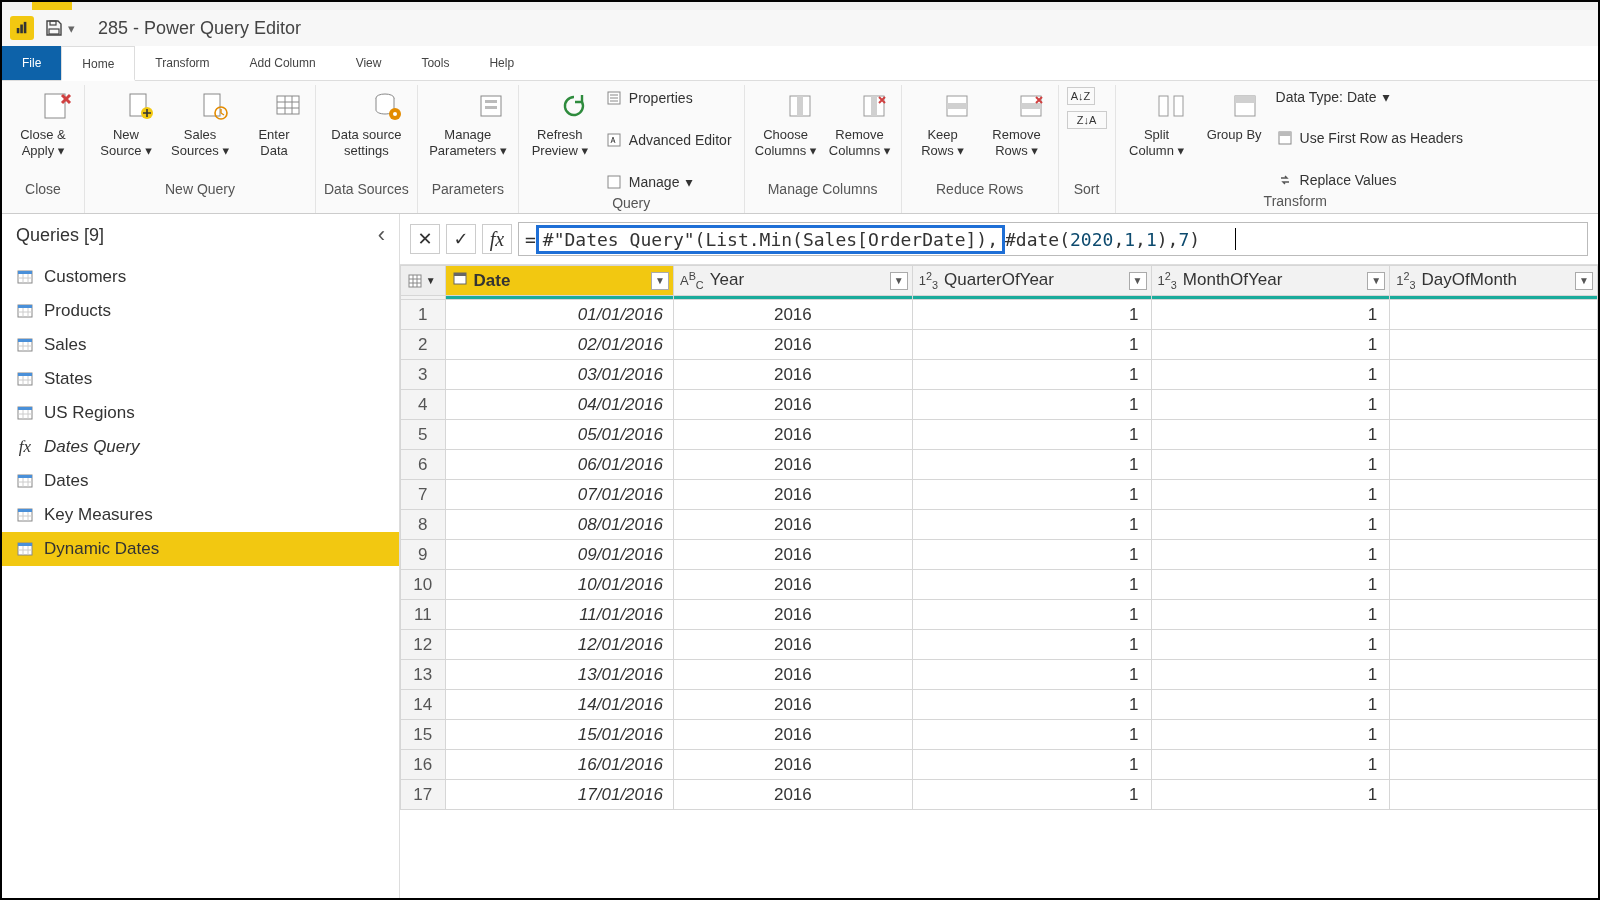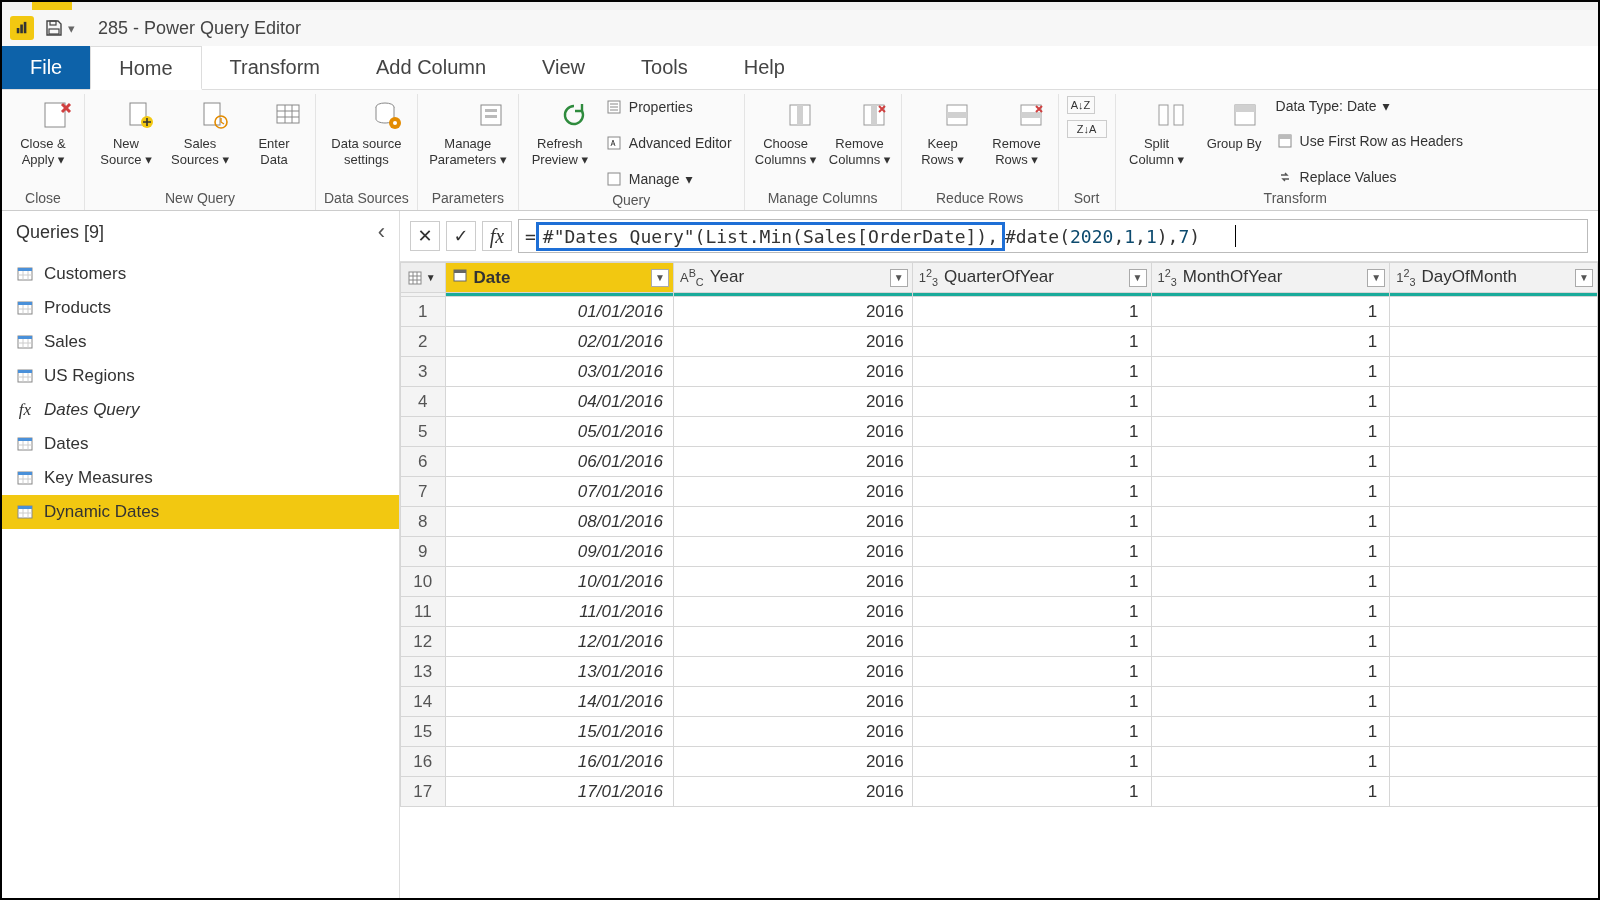--- a/index.html
+++ b/index.html
@@ -7,31 +7,31 @@
 .app { display: flex; flex-direction: column; height: 100%; border: 2px solid #000; }
 .accent-strip { height: 8px; background: #f0f0f0; display: flex; }
 .accent-strip .accent-inner { width: 40px; height: 8px; margin-left: 30px; background: #f2c811; }
 .titlebar { display: flex; align-items: center; padding: 6px 8px; background: #f7f7f7; }
 .titlebar .logo { width: 24px; height: 24px; background: #f2c811; border-radius: 3px; margin-right: 10px; display:flex; align-items:center; justify-content:center; }
 .titlebar .logo svg { width: 14px; height: 14px; }
 .titlebar .save-icon { width: 20px; height: 20px; margin-right: 4px; display:flex; align-items:center; justify-content:center; }
 .titlebar .qat-dd { width: 14px; color:#666; margin-right: 16px; }
 .titlebar .title-text { font-size: 18px; color: #444; }
 .ribbon-tabs { display: flex; background: #fff; border-bottom: 1px solid #ddd; padding-left: 0; }
-.ribbon-tab { padding: 10px 28px 8px; font-size: 20px; color: #444; cursor: pointer; }
+.ribbon-tab { padding: 10px 20px 8px; font-size: 12px; color: #444; cursor: pointer; }
 .ribbon-tab.file { background: #0d62a9; color: #fff; font-weight:400; }
 .ribbon-tab.active { background: #fff; border: 1px solid #ddd; border-bottom: 2px solid #fff; margin-bottom: -1px; }
 .ribbon-body { display: flex; background: #fafafa; border-bottom: 1px solid #ccc; padding: 4px 0 0; }
 .ribbon-group { display: flex; flex-direction: column; align-items: center; padding: 2px 8px; border-right: 1px solid #e4e4e4; }
 .ribbon-group .controls { display: flex; align-items: flex-start; gap: 8px; min-height: 92px;}
 .ribbon-group .group-label { font-size: 14px; color: #555; margin-top: 2px; text-align:center; }
 .ribbon-btn { display: flex; flex-direction: column; align-items: flex-end; justify-content: flex-start; width: 66px; padding: 2px 2px; cursor: pointer; text-align:center; font-size:13px; line-height:1.2; color:#333; }
 .ribbon-btn .ricon { width: 34px; height: 34px; margin-bottom: 4px; display:flex; align-items:center; justify-content:center;}
 .ribbon-btn .rlabel { min-height: 34px; }
-.vstack { display:flex; flex-direction:column; gap:14px; justify-content:center;}
+.vstack { display:flex; flex-direction:column; gap:20px; justify-content:center;}
 .vstack .small-btn { display:flex; align-items:center; gap:6px; font-size:14px; padding:2px 4px; cursor:pointer; white-space:nowrap;}
 .vstack .small-btn .sicon { width:18px; height:18px; display:flex; align-items:center; justify-content:center;}
 .main { display: flex; flex: 1; min-height: 0; }
 .queries-panel { width: 398px; background: #fff; border-right: 1px solid #ddd; display:flex; flex-direction:column;text-align:right; }
 .queries-header { display:flex; align-items:center; padding: 8px 14px; font-size: 18px; color:#333; }
 .queries-header .collapse { margin-left:auto; font-size:22px; color:#555; cursor:pointer; }
 .query-list { padding: 4px 0; }
 .query-item { display:flex; align-items:center; padding: 7px 14px; font-size: 17px; color:#333; cursor:pointer; gap:10px; }
 .query-item.selected { background: #f2c811; }
 .query-item .qicon { width:18px; height:18px; display:flex; align-items:center; justify-content:center; }
@@ -50,21 +50,21 @@
 .grid thead th { background:#f2f2f2; position:relative; text-align:left; font-weight:400; padding-left:6px;}
 .grid thead th.sel { background: #f2c811; font-weight:600; }
 .grid .type-icon { display:inline-flex; align-items:center; gap:3px; margin-right:6px; font-size:12px; color:#444;}
 .grid .filter-dd { position:absolute; right:4px; top:50%; transform:translateY(-50%); width:18px; height:18px; border:1px solid #aaa; background:#fff; display:flex; align-items:center; justify-content:center; font-size:10px; color:#555; cursor:pointer;}
 .grid thead tr.quality-row th { height:4px; padding:0; background:#1aab9b; border-top:none; }
 .grid thead tr.quality-row th.rownum-h { background:#f2f2f2; }
 .grid .rownum-h { width:40px; background:#eee; text-align:center;}
 .grid td.rownum { background:#f4f4f4; text-align:center; color:#555;}
 .grid td.date-cell { text-align:right; font-style:italic; padding-right:10px;}
 .grid td.num-cell { text-align:right; padding-right:12px;}
-.grid td.text-cell { text-align:right;border-radius:10px; }
+.grid td.text-cell { text-align:center;border-radius:10px; }
 .corner-icons { display:flex; gap:4px; align-items:center; justify-content:center;}
 svg { display:block; }
 </style>
 </head>
 <body>
 
 <div class="app">
   <div class="accent-strip">
       <div class="accent-inner"></div>
     </div>
@@ -374,20 +374,32 @@
             <span class="qicon">
               <svg width="16" height="16" viewBox="0 0 16 16">
                 <rect x="1" y="2" width="14" height="12" fill="#fff" stroke="#888"></rect>
                 <rect x="1" y="2" width="14" height="3" fill="#4a90d9"></rect>
                 <line x1="1" y1="9" x2="15" y2="9" stroke="#ccc"></line>
                 <line x1="6" y1="5" x2="6" y2="14" stroke="#ccc"></line>
                 <line x1="11" y1="5" x2="11" y2="14" stroke="#ccc"></line>
               </svg>
             </span>
             <span>Sales</span>
+          </div>
+          <div class="query-item">
+            <span class="qicon">
+              <svg width="16" height="16" viewBox="0 0 16 16">
+                <rect x="1" y="2" width="14" height="12" fill="#fff" stroke="#888"></rect>
+                <rect x="1" y="2" width="14" height="3" fill="#4a90d9"></rect>
+                <line x1="1" y1="9" x2="15" y2="9" stroke="#ccc"></line>
+                <line x1="6" y1="5" x2="6" y2="14" stroke="#ccc"></line>
+                <line x1="11" y1="5" x2="11" y2="14" stroke="#ccc"></line>
+              </svg>
+            </span>
+            <span>States</span>
           </div>
           <div class="query-item">
             <span class="qicon">
               <svg width="16" height="16" viewBox="0 0 16 16">
                 <rect x="1" y="2" width="14" height="12" fill="#fff" stroke="#888"></rect>
                 <rect x="1" y="2" width="14" height="3" fill="#4a90d9"></rect>
                 <line x1="1" y1="9" x2="15" y2="9" stroke="#ccc"></line>
                 <line x1="6" y1="5" x2="6" y2="14" stroke="#ccc"></line>
                 <line x1="11" y1="5" x2="11" y2="14" stroke="#ccc"></line>
               </svg>

